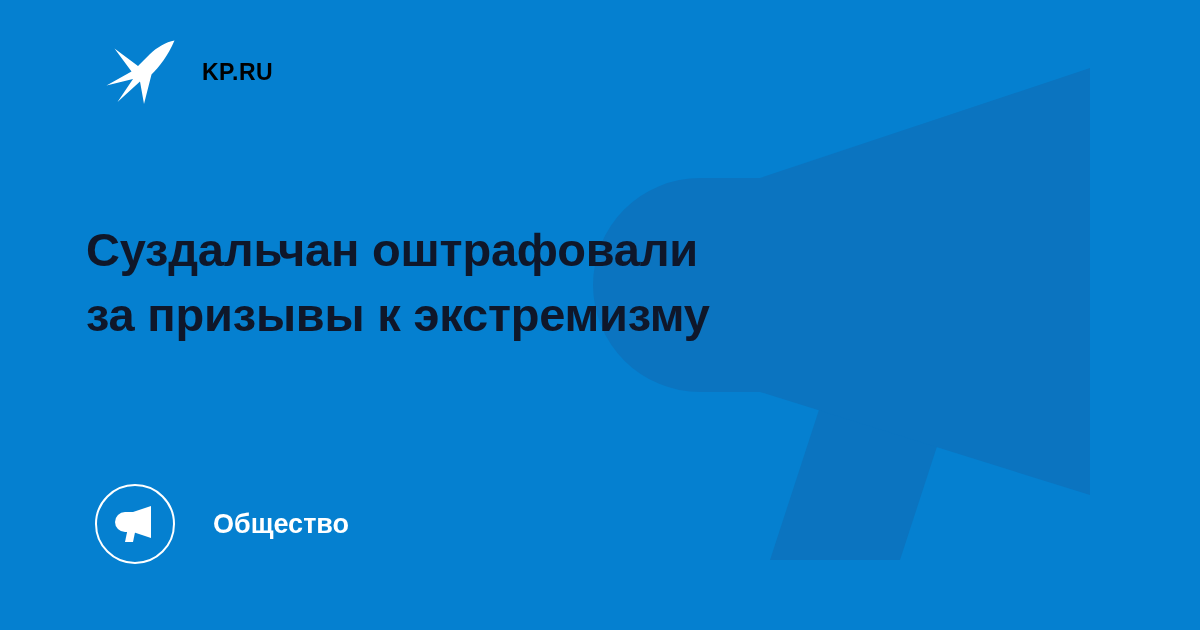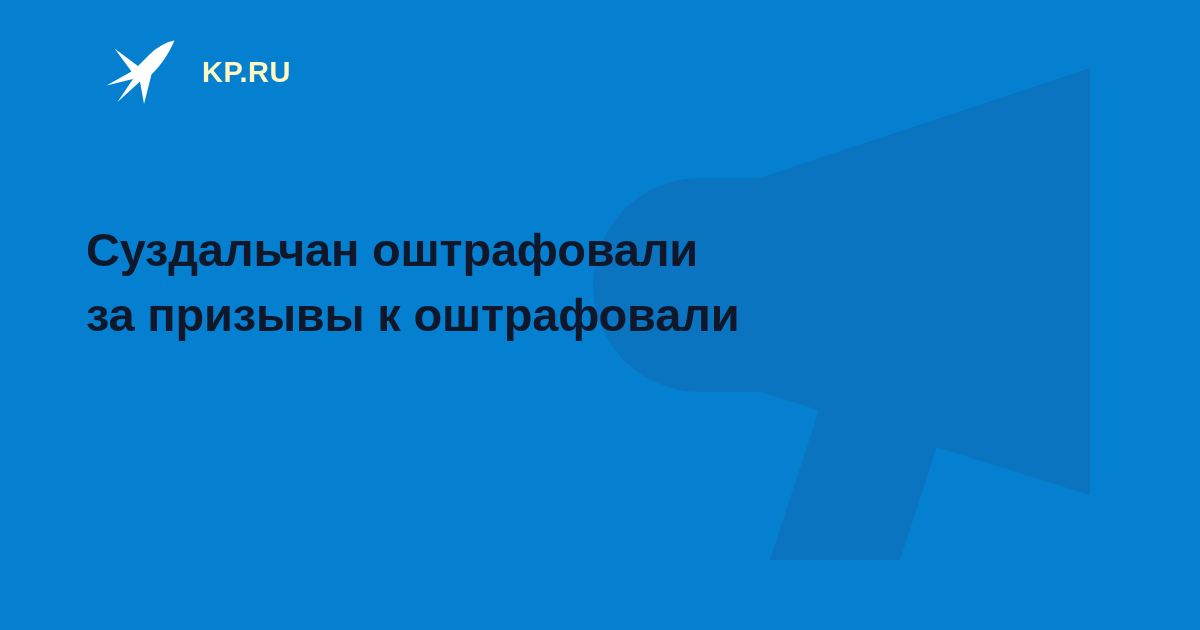--- a/index.html
+++ b/index.html
@@ -41,22 +41,22 @@
     z-index: 5;
   }
   .brand-bird {
     width: 74px;
     height: 72px;
     flex: 0 0 auto;
     display: block;
   }
   .brand-name {
     margin-left: 24px;
-    color: #fef9c3;
-    font-size: 29px;
+    color: #000000;
+    font-size: 23px;
     font-weight: 700;
     letter-spacing: 0.5px;
     line-height: 1;
     white-space: nowrap;
   }
 
   
   .headline {
     position: absolute;
     left: 86px;
@@ -134,17 +134,30 @@
                L36 45.5
                L40 68
                L47.5 38.5
                C55 31 64 20 70.5 4.5 Z"></path>
     </svg>
     <div class="brand-name">KP.RU</div>
   </div>
 
   <div class="headline">
     <span class="line">Суздальчан оштрафовали</span>
-    <span class="line">за призывы к оштрафовали</span>
+    <span class="line">за призывы к экстремизму</span>
   </div>
 
+  <div class="category">
+    <div class="category-circle">
+      <svg width="44" height="40" viewBox="0 0 44 40" xmlns="http://www.w3.org/2000/svg" aria-hidden="true">
+
+        <path fill="#ffffff" d="M20 8 L38 2 L38 34 L20 28 Z"></path>
+
+        <path fill="#ffffff" d="M12 8 L22 8 L22 28 L12 28 A10 10 0 0 1 12 8 Z"></path>
+
+        <path fill="#ffffff" d="M14.5 26 L22.5 26 L20 38 L12 38 Z"></path>
+      </svg>
+    </div>
+    <div class="category-label">Общество</div>
+  </div>
 
 </div>
 
 </body></html>

